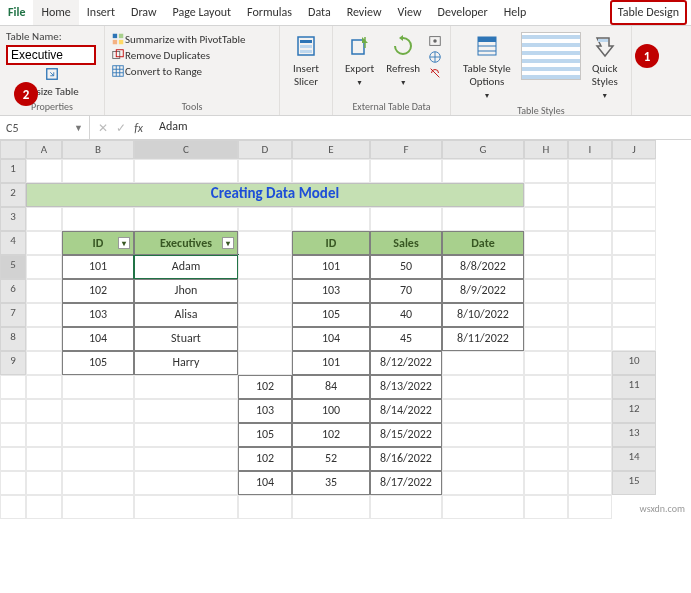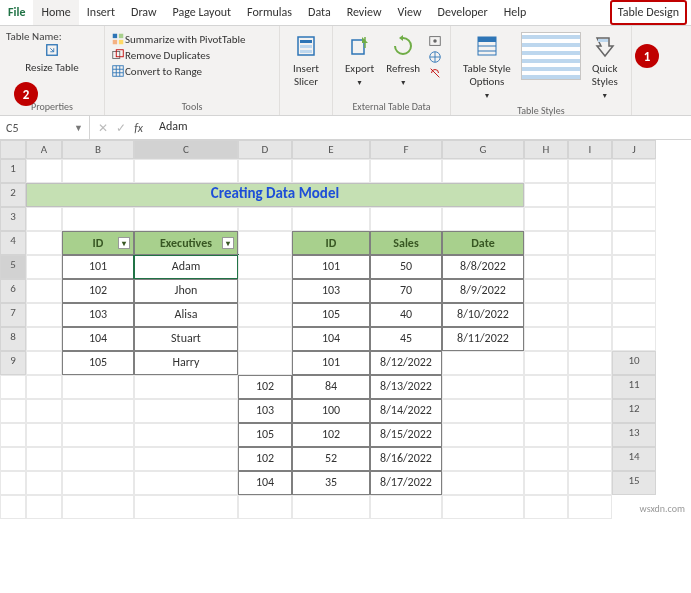--- a/index.html
+++ b/index.html
@@ -79,20 +79,21 @@
   <div class="tab">View</div>
   <div class="tab">Developer</div>
   <div class="tab">Help</div>
   <div class="tab td">Table Design</div>
 </div>
 
 <div class="ribbon">
   <div class="group props">
     <div>
       <div class="lbl">Table Name:</div>
+      <input value="Executive" style="">
       <div class="resize">
         <span class="sm-ic">
               <svg viewBox="0 0 16 16">
                 <rect x="2" y="2" width="12" height="12" fill="none" stroke="#2e75b6" stroke-width="1.5"></rect>
                 <path d="M6 6 L10 10 M10 6 L10 10 L6 10" stroke="#2e75b6" fill="none"></path>
               </svg>
             </span>
         <span>Resize Table</span>
       </div>
     </div>

